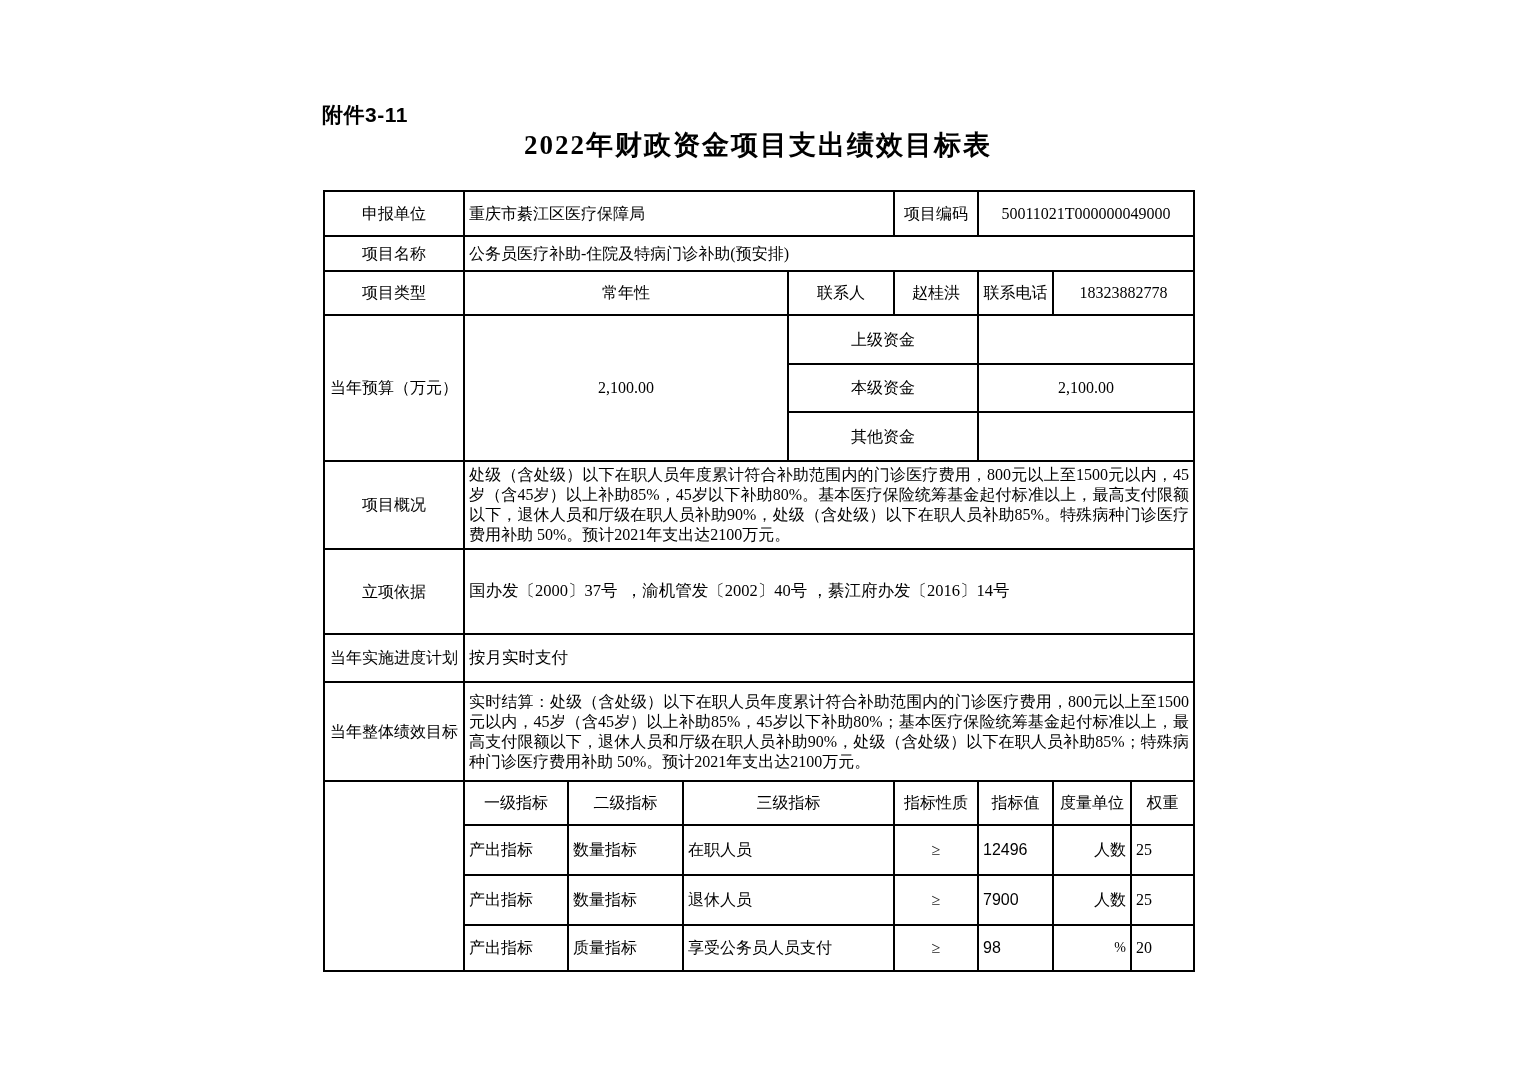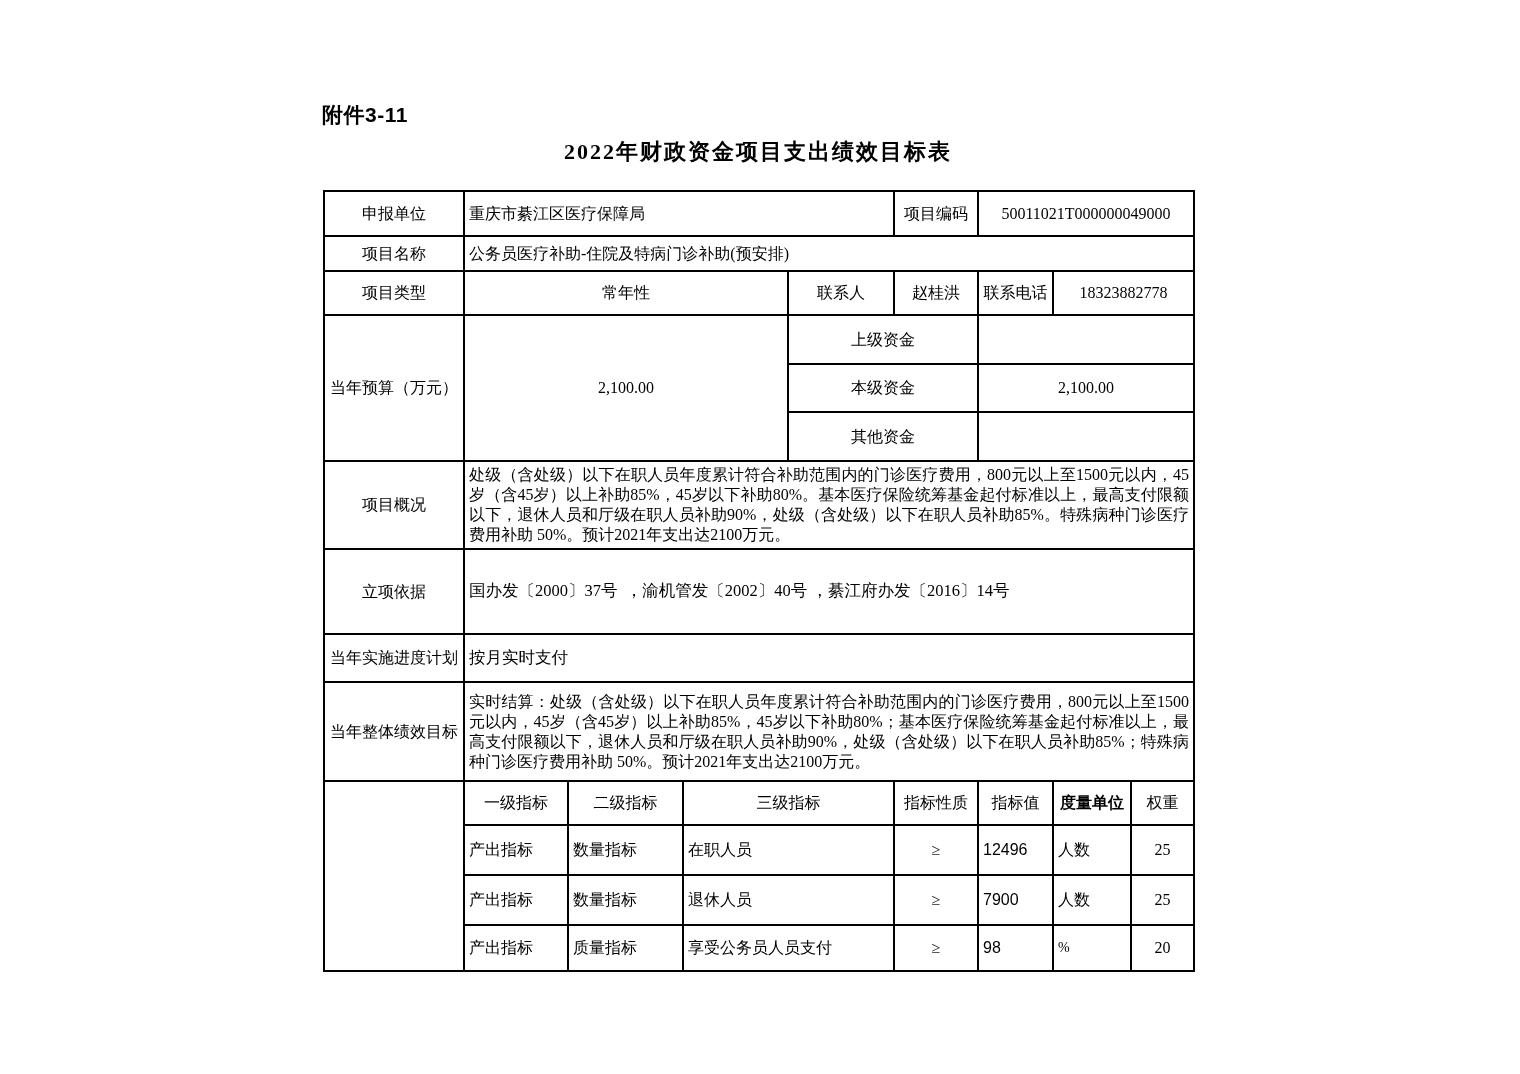--- a/index.html
+++ b/index.html
@@ -6,22 +6,22 @@
   html,body { width:1520px; height:1074px; background:#ffffff; overflow:hidden; }
   body { font-family:"Liberation Serif","DejaVu Serif",serif; color:#000; }
   .page { position:relative; width:1520px; height:1074px; background:#fff; }
 
   .attachment {
     position:absolute; left:322px; top:101px;
     font-family:"Liberation Sans","DejaVu Sans",sans-serif;
     font-weight:bold; font-size:21px; letter-spacing:0.5px;
   }
   .doc-title {
-    position:absolute; left:323px; top:137px; width:870px;
-    text-align:center; font-weight:bold; font-size:22px; letter-spacing:2px;
+    position:absolute; left:323px; top:127px; width:870px;
+    text-align:center; font-weight:bold; font-size:27px; letter-spacing:2px;
   }
   .unit-note {
     position:absolute; left:323px; top:167px; width:870px;
     text-align:right; font-size:15px;
   }
 
   table.main {
     position:absolute; left:323px; top:190px; width:870px;
     border-collapse:collapse; table-layout:fixed;
   }
@@ -39,26 +39,26 @@
   }
   td.mono-num { text-align:center; font-size:16.5px; }
   td.ind-name { text-align:left; padding-left:6px; }
   td.nature   { text-align:center; font-size:17px; color:#222; }
   td.value-num {
     vertical-align:bottom; text-align:left; padding:0 0 1px 5px;
     font-family:"Liberation Sans","DejaVu Sans",sans-serif;
     font-size:20px; line-height:1.05;
   }
   td.unit-cell {
-    vertical-align:bottom; text-align:left; padding:0 0 1px 5px;
+    vertical-align:bottom; text-align:right; padding:0 0 1px 5px;
     font-family:"Liberation Sans","DejaVu Sans",sans-serif;
     font-size:20px; line-height:1.05;
   }
   td.unit-cell.small { font-size:14px; font-family:"Liberation Serif","DejaVu Serif",serif; }
-  td.weight { text-align:center; font-size:15px; vertical-align:middle; padding-bottom:12px;margin-top:24px; }
+  td.weight { font-size:15px; vertical-align:middle; padding-bottom:12px;margin-top:24px; }
   td.no-bottom { border-bottom:none; }
 </style>
 </head>
 <body>
 
 <div class="page">
 
   <div class="attachment">附件3-11</div>
   <div class="doc-title">2022年财政资金项目支出绩效目标表</div>
 
@@ -132,21 +132,21 @@
       <td class="para" colspan="8">实时结算：处级（含处级）以下在职人员年度累计符合补助范围内的门诊医疗费用，800元以上至1500元以内，45岁（含45岁）以上补助85%，45岁以下补助80%；基本医疗保险统筹基金起付标准以上，最高支付限额以下，退休人员和厅级在职人员补助90%，处级（含处级）以下在职人员补助85%；特殊病种门诊医疗费用补助 50%。预计2021年支出达2100万元。</td>
     </tr>
 
     <tr style="height:27px">
       <td class="no-bottom" rowspan="4"></td>
       <td class="c">一级指标</td>
       <td class="c">二级指标</td>
       <td class="c" colspan="2">三级指标</td>
       <td class="c" style="padding:11px 0;">指标性质</td>
       <td class="c" style="padding:2px 0;">指标值</td>
-      <td class="c" style="padding:2px 0;font-weight:bold;">度量单位</td>
+      <td class="c" style="padding:2px 0;">度量单位</td>
       <td class="c">权重</td>
     </tr>
 
     <tr style="height:50px">
       <td class="ind-name">产出指标</td>
       <td class="ind-name">数量指标</td>
       <td class="ind-name" colspan="2">在职人员</td>
       <td class="nature">≥</td>
       <td class="value-num">12496</td>
       <td class="unit-cell">人数</td>

